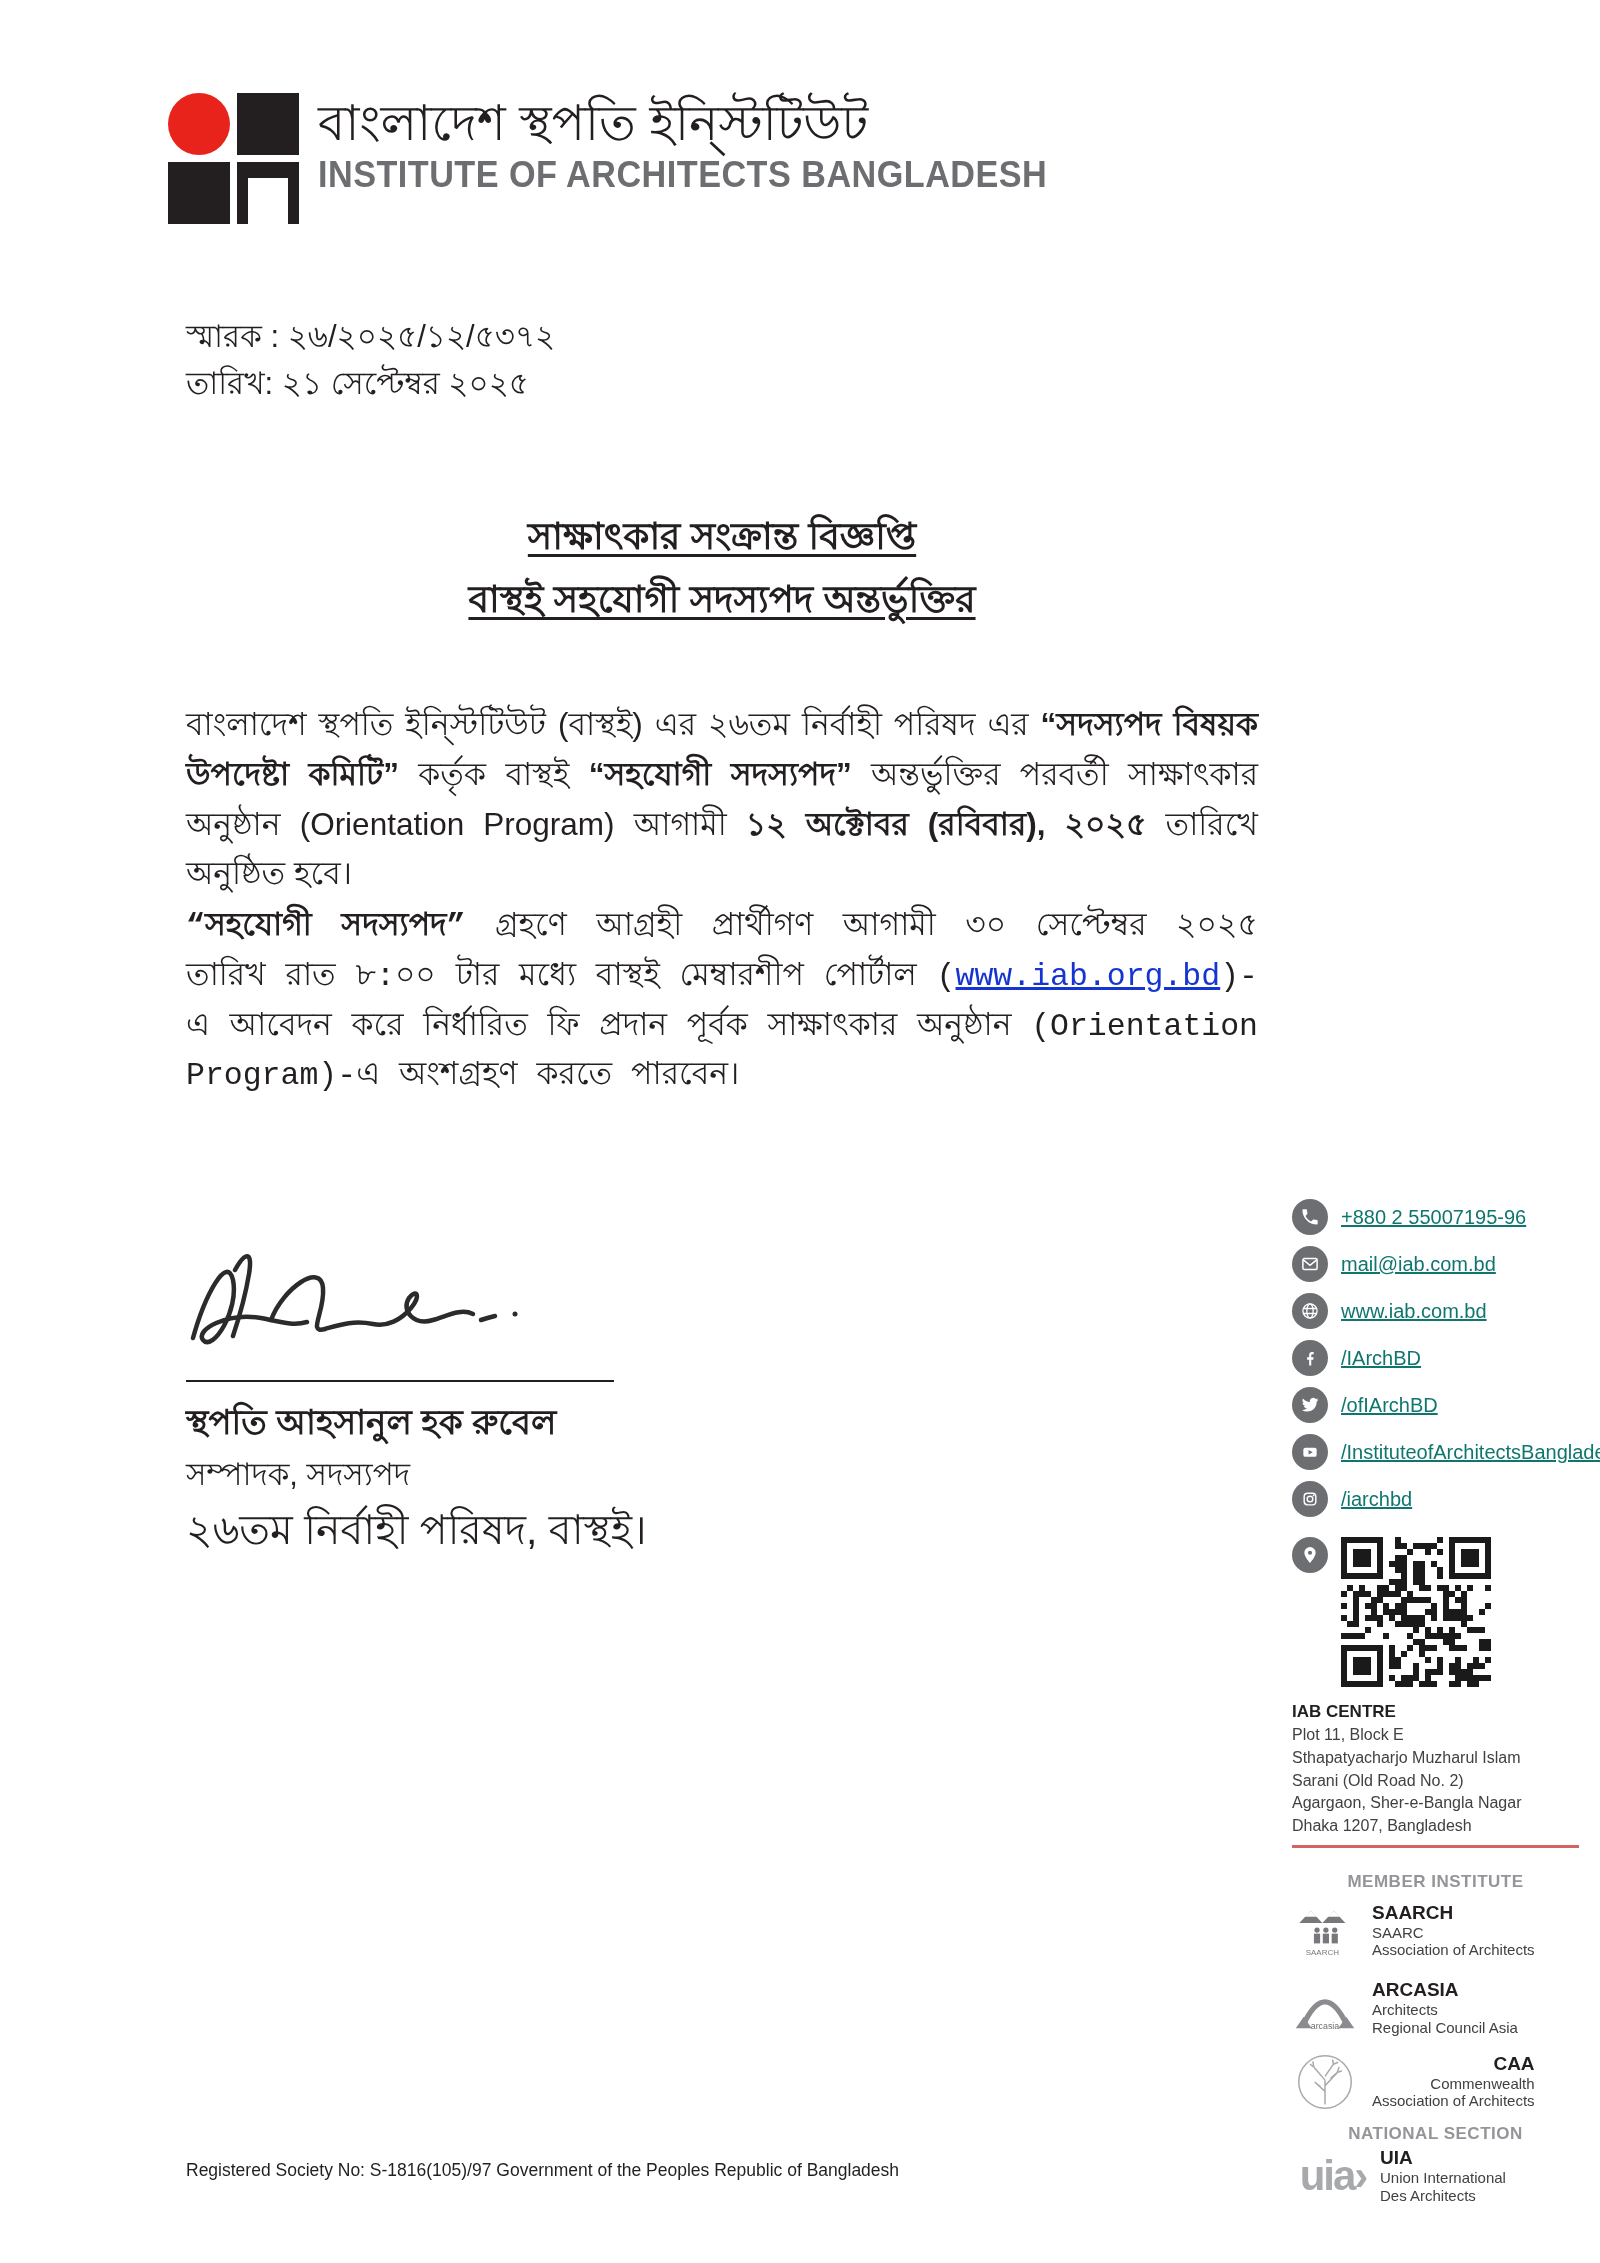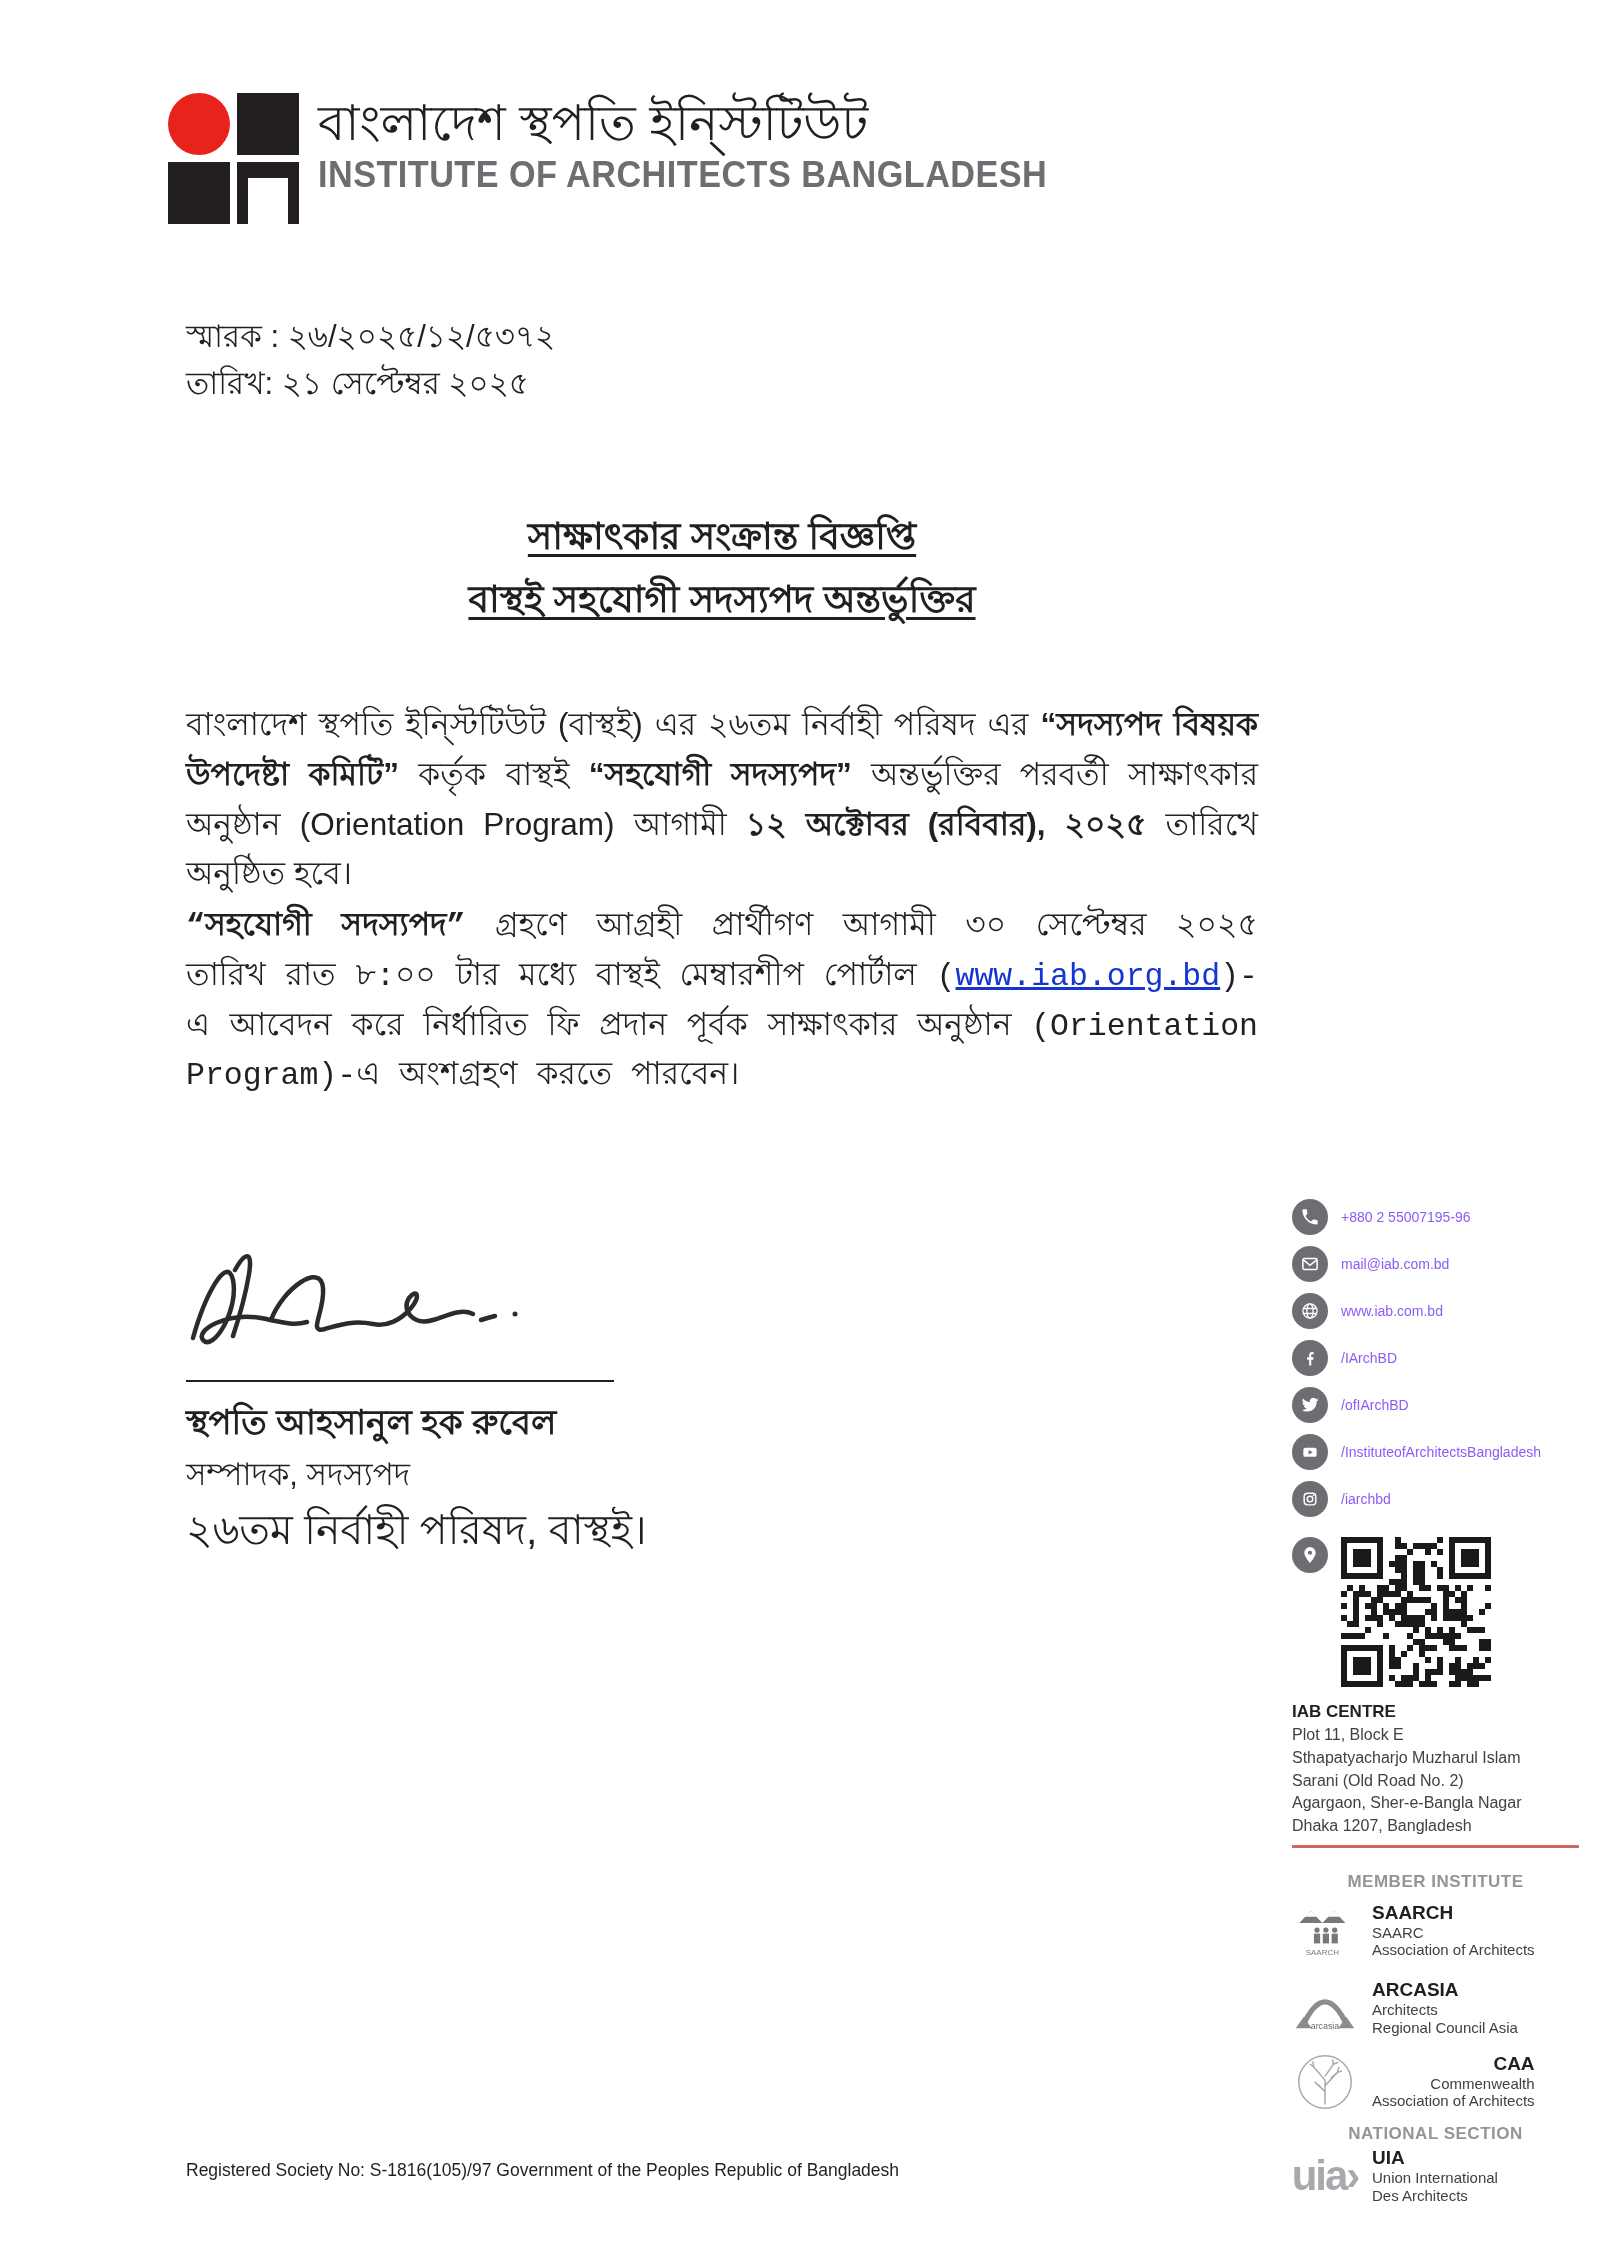--- a/index.html
+++ b/index.html
@@ -35,35 +35,35 @@
   .sig-line{position:absolute;left:186px;top:1380px;width:428px;border-top:2px solid #231f20;}
   .sig-name{position:absolute;left:186px;top:1396px;font-size:34px;font-weight:bold;}
   .sig-role1{position:absolute;left:186px;top:1450px;font-size:31px;}
   .sig-role2{position:absolute;left:186px;top:1498px;font-size:41px;}
 
   
   .contact-list{position:absolute;left:1292px;top:1199px;display:flex;flex-direction:column;gap:11px;}
   .c-row{display:flex;align-items:center;gap:13px;}
   .cicon{width:36px;height:36px;border-radius:50%;background:#6d6e71;color:#fff;
          display:flex;align-items:center;justify-content:center;flex:none;}
-  .clabel{font-size:14px;color:#8b5cf6;white-space:nowrap;}
+  .clabel{font-size:20px;color:#0f766e;white-space:nowrap;text-decoration:underline;}
   .loc-row{position:absolute;left:1292px;top:1537px;display:flex;align-items:flex-start;gap:13px;}
   .qr{width:150px;height:150px;}
 
   .addr{position:absolute;left:1292px;top:1700px;font-size:16px;line-height:1.42;color:#414042;}
   .addr .addr-name{font-size:17px;font-weight:bold;color:#231f20;}
 
   .divider-red{position:absolute;left:1292px;top:1845px;width:287px;height:3px;background:#d2665f;}
 
   
   .aff-heading{position:absolute;left:1292px;width:287px;text-align:center;font-size:17px;
                font-weight:bold;color:#939598;letter-spacing:.5px;}
   .mh{top:1872px;} .nh{top:2124px;}
   .aff-row{position:absolute;left:1292px;display:flex;align-items:center;gap:14px;}
-  .a1{top:1900px;} .a2{top:1980px;} .a3{top:2052px;text-align:right;} .a4{top:2148px;}
+  .a1{top:1900px;} .a2{top:1980px;} .a3{top:2052px;text-align:right;} .a4{top:2148px;margin-left:8px;}
   .aff-logo{width:66px;flex:none;display:flex;justify-content:center;}
   .aff-abbr{font-size:19px;font-weight:bold;color:#231f20;line-height:1.1;}
   .aff-sub{font-size:15px;color:#414042;line-height:1.18;}
   .uia-text{font-size:42px;font-weight:bold;color:#a7a9ac;letter-spacing:-2px;line-height:1;}
 
   
   .footer{position:absolute;left:186px;top:2160px;font-size:17.5px;color:#231f20;}
 </style>
 </head>
 <body>

